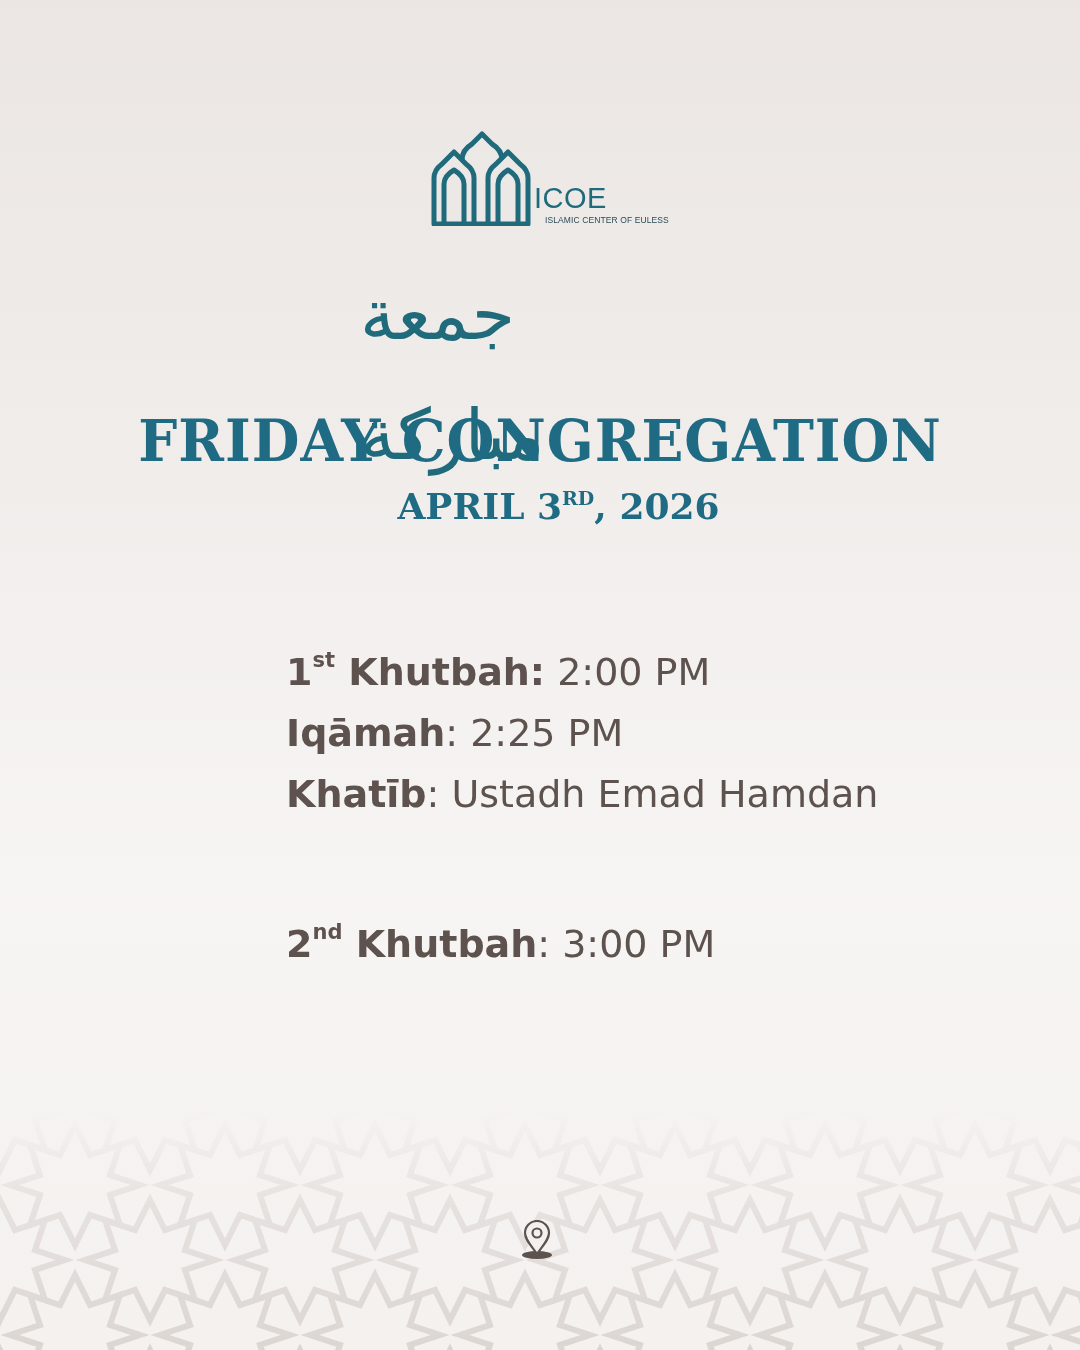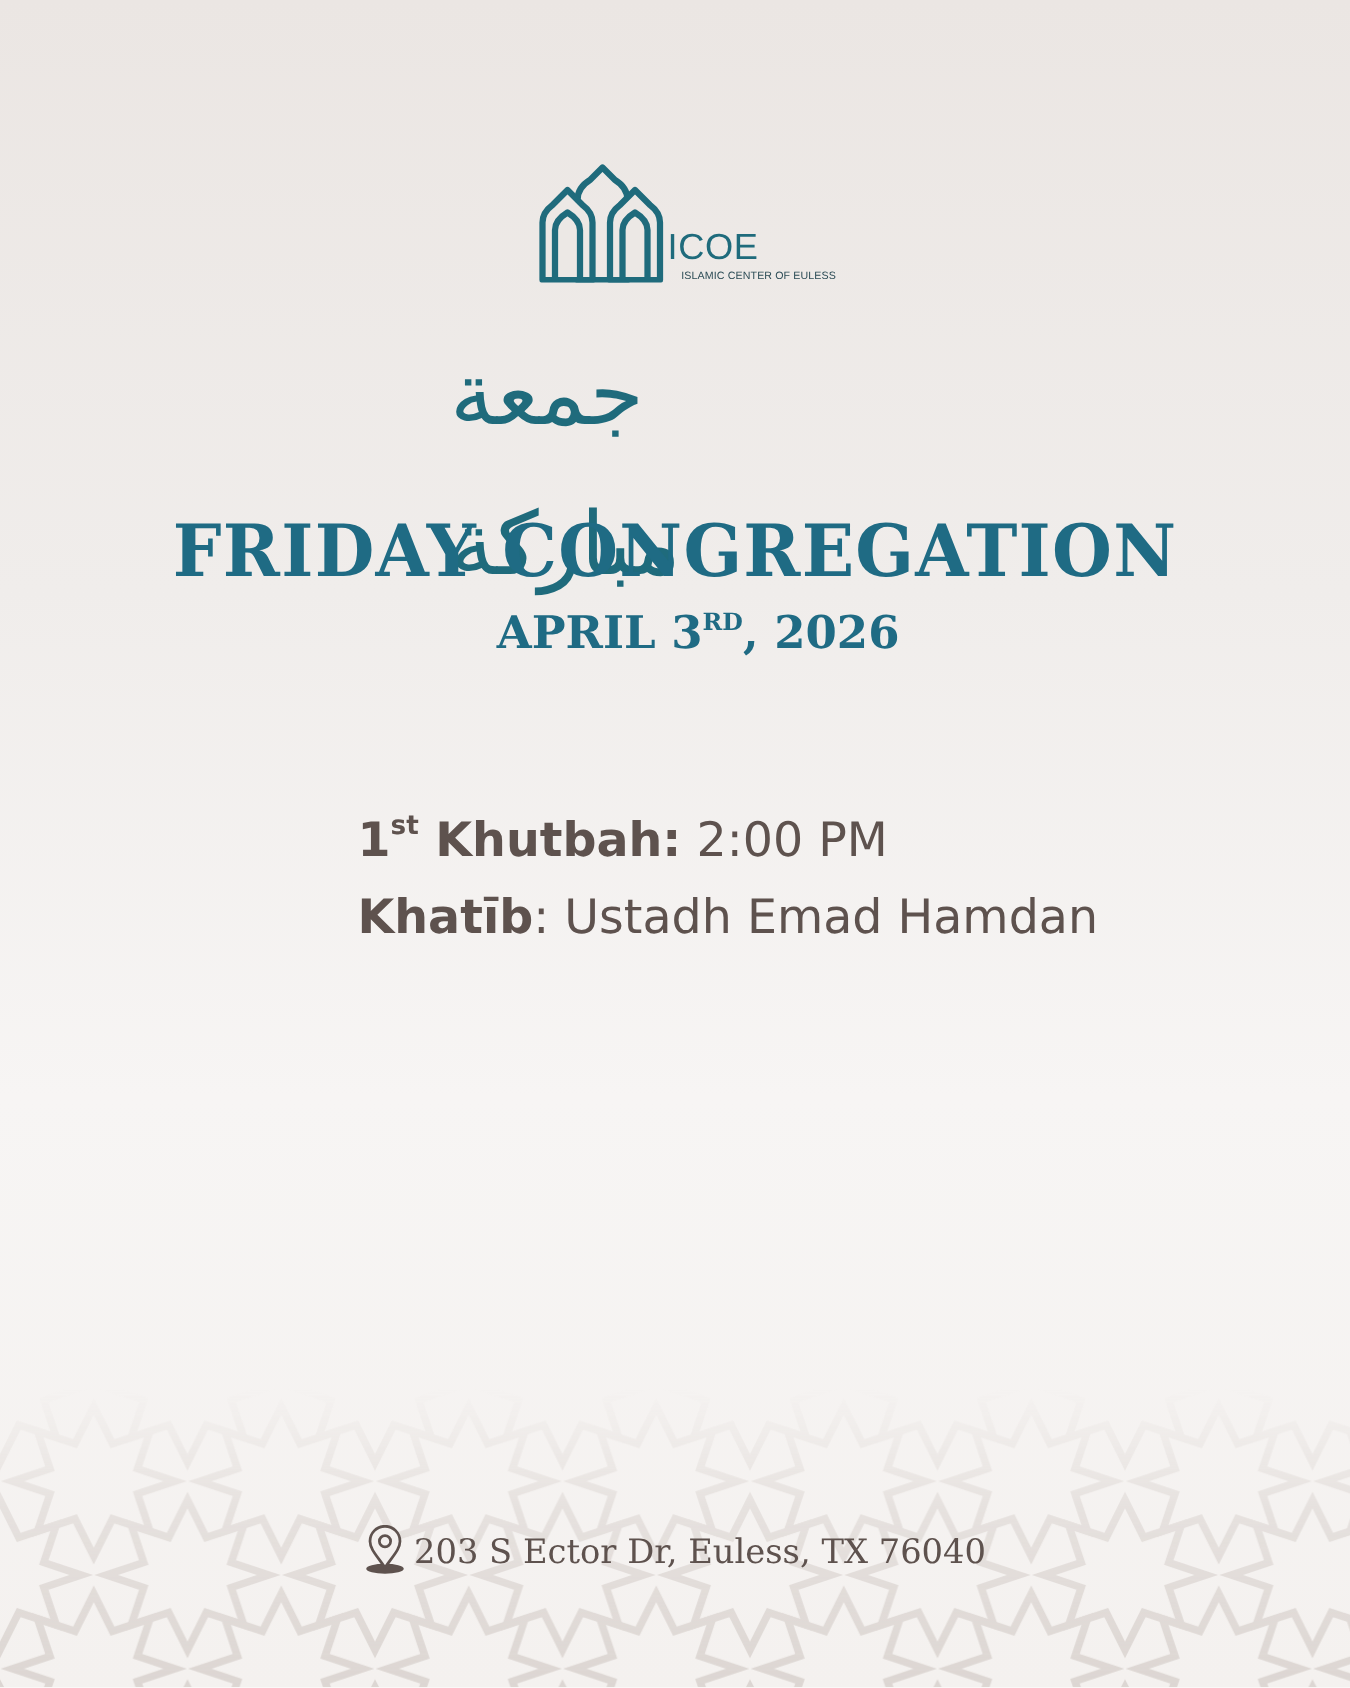--- a/index.html
+++ b/index.html
@@ -96,25 +96,27 @@
 </div>
 
 <div class="calligraphy">جمعة مباركة</div>
 
 <div class="title">FRIDAY CONGREGATION</div>
 
 <div class="date"><span>APRIL 3</span><sup>RD</sup><span>, 2026</span></div>
 
 <div class="block block1">
   <div class="row"><b><span>1</span><sup>st</sup> <span>Khutbah</span>:</b> <span>2:00 PM</span></div>
+  <div class="row"><b>Iqāmah</b>: <span>2:25 PM</span></div>
   <div class="row"><b>Khatīb</b>: <span>Ustadh Emad Hamdan</span></div>
 </div>
 
 <div class="block block2">
+  <div class="row"><b><span>2</span><sup>nd</sup> <span>Khutbah</span></b>: <span>3:00 PM</span></div>
 </div>
 
 <div class="address">
   <svg class="pin" width="34" height="40" viewBox="0 0 34 40" xmlns="http://www.w3.org/2000/svg">
     <ellipse cx="17" cy="35" rx="15" ry="4" fill="#5e524e"></ellipse>
     <path d="M17,34 C10,24 5,19 5,13 A12,12 0 0 1 29,13 C29,19 24,24 17,34 Z" fill="#f3f0ee" stroke="#5e524e" stroke-width="2.2"></path>
     <circle cx="17" cy="13" r="4.5" fill="none" stroke="#5e524e" stroke-width="2.2"></circle>
-  </svg><span>203 S Ector Dr, Euless, TX 76040</span>
+  </svg>
 </div>
 
 </body></html>

